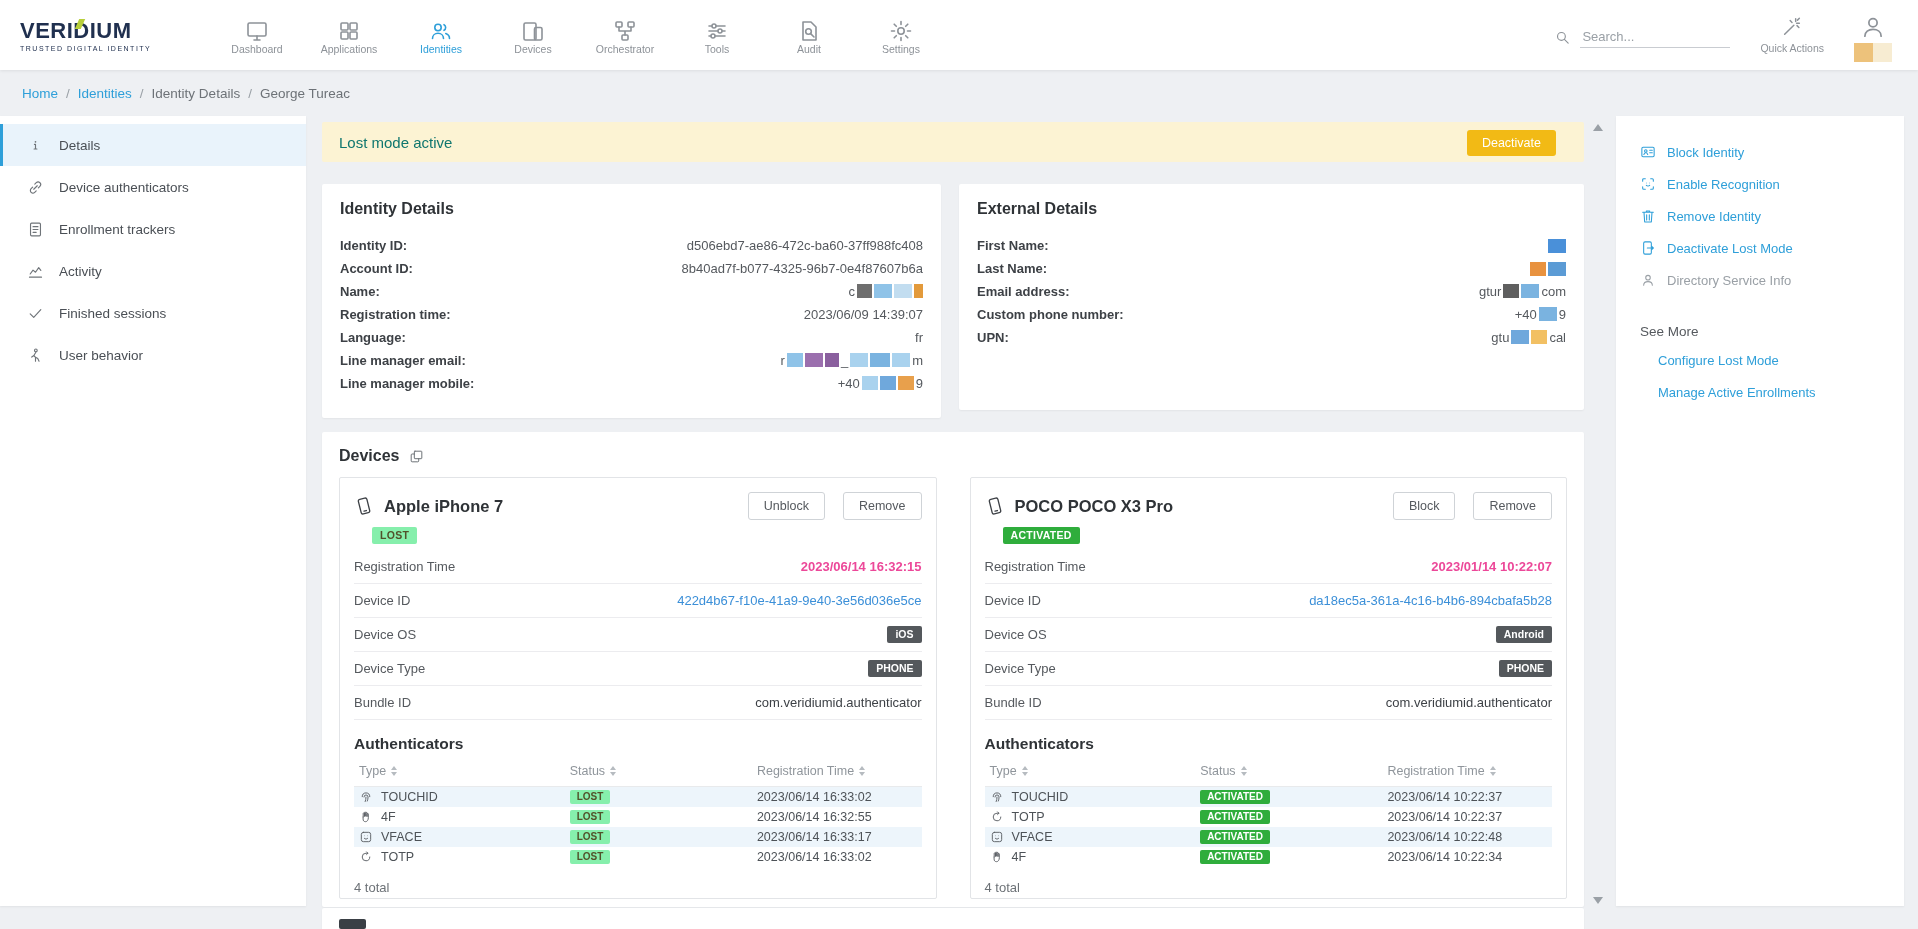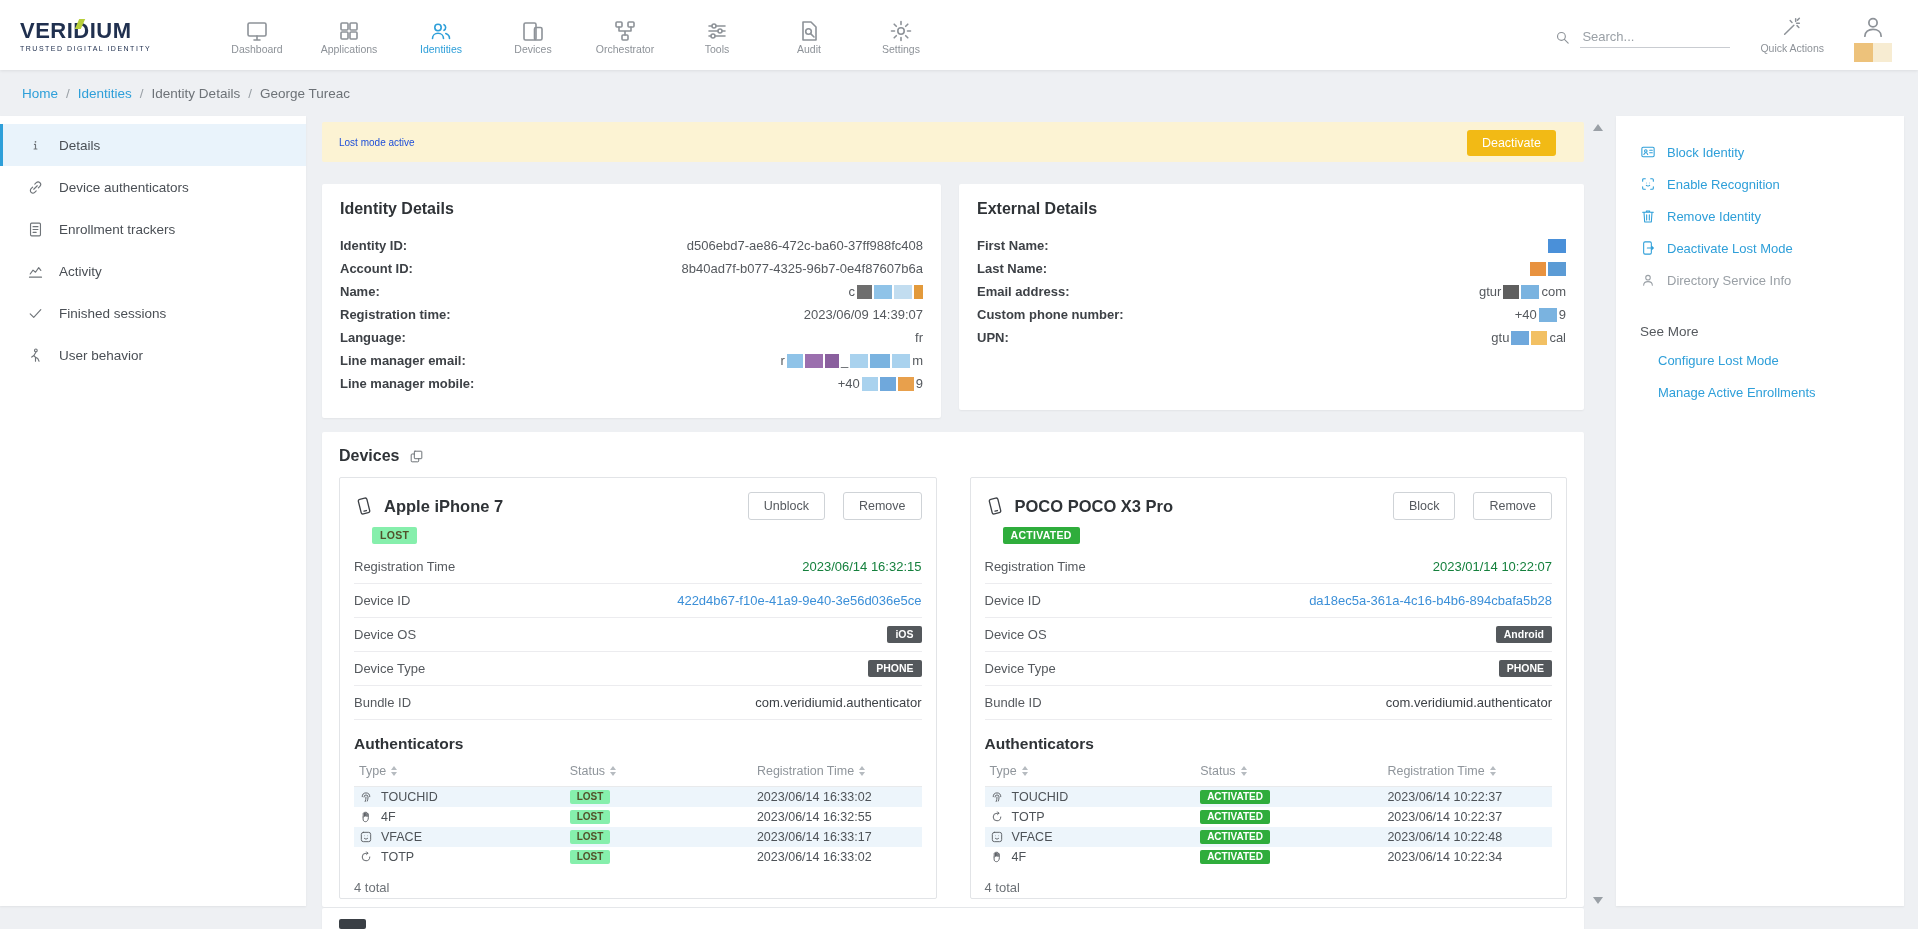--- a/index.html
+++ b/index.html
@@ -47,34 +47,34 @@
     box-shadow:0 1px 2px rgba(0,0,0,.06);padding-top:8px}
   .side-item{height:42px;display:flex;align-items:center;gap:15px;padding-left:27px;
     font-size:13.5px;color:#4a4f55;cursor:pointer}
   .side-item .icn{color:#6f7479}
   .side-item.active{background:#e9f3fb;border-left:3px solid #2e9fd9;padding-left:24px}
 
   
   .main{position:absolute;left:322px;top:122px;width:1262px}
   .banner{height:40px;background:#fcf3d3;border-radius:2px;display:flex;align-items:center;
     padding:0 17px;margin-bottom:22px;position:relative}
-  .banner-text{font-size:10px;color:#1d4ed8}
+  .banner-text{font-size:15px;color:#0f766e}
   .banner-btn{position:absolute;right:28px;top:8px;background:#f2ba15;color:#fff;border:none;
     border-radius:3px;font-size:12.5px;padding:6px 15px;cursor:pointer;
     font-family:"Liberation Sans",sans-serif}
   .row2{display:flex;gap:18px;align-items:flex-start}
   .card{background:#fff;border-radius:2px;box-shadow:0 1px 2px rgba(0,0,0,.05);
     padding:16px 18px}
   .card.identity{width:619px;height:234px}
   .card.external{width:625px;height:226px}
   .card-title{font-size:16px;font-weight:bold;color:#2f3337;margin-bottom:16px}
   .f-row{display:flex;justify-content:space-between;align-items:center;height:23px;
     font-size:13px}
   .f-label{font-weight:bold;color:#3d4146}
-  .f-value{color:#55595e;display:flex;align-items:flex-end;gap:2px}
+  .f-value{color:#55595e;display:flex;align-items:flex-start;gap:2px}
   .redact{display:inline-block;height:14px}
 
   
   .devices-panel{background:#fff;border-radius:2px;box-shadow:0 1px 2px rgba(0,0,0,.05);
     width:1262px;height:475px;margin-top:14px;padding:15px 17px}
   .devices-title-row{display:flex;align-items:center;gap:9px;margin-bottom:12px}
   .devices-title{font-size:16px;font-weight:bold;color:#2f3337}
   .devices-title-row .icn{color:#6d7277;cursor:pointer}
   .devices-grid{display:flex;gap:33px}
   .device-card{border:1px solid #e2e4e7;border-radius:2px;width:704px;height:422px;
@@ -86,21 +86,21 @@
   .dc-btns{display:flex;gap:18px}
   .btn{border:1px solid #cfd3d7;background:#fff;color:#55595e;font-size:12.5px;
     padding:6px 15px;border-radius:3px;cursor:pointer;font-family:"Liberation Sans",sans-serif}
   .dc-badge-row{padding:5px 14px 6px 32px}
   .badge{display:inline-block;font-size:10.5px;font-weight:bold;padding:2.5px 8px;
     border-radius:2px;letter-spacing:.3px}
   .badge-lost{background:#86efac;color:#51512a}
   .badge-activated{background:#2fad3c;color:#fff}
   .d-row{display:flex;justify-content:space-between;align-items:center;height:34px;
     margin:0 14px;border-bottom:1px solid #ececef;font-size:13px;color:#55595e}
-  .d-bold{font-weight:normal;color:#15803d}
+  .d-bold{font-weight:bold;color:#ec4899}
   .d-link{color:#3b8fd8;cursor:pointer}
   .d-plain{color:#3d4146}
   .dark-badge{background:#54585c;color:#fff;font-size:10.5px;font-weight:bold;
     padding:2.5px 8px;border-radius:2px}
   .auth-title{font-size:15.5px;font-weight:bold;color:#2f3337;margin:15px 14px 4px}
   .auth-table{margin:0 14px}
   .at-head{display:flex;align-items:center;height:30px;border-bottom:1px solid #e8eaec;
     color:#8f959b;font-size:12.5px}
   .at-head .at-col{display:flex;align-items:center;gap:5px;cursor:pointer}
   .at-row{display:flex;align-items:center;height:20px;font-size:12.5px;color:#4d5257}

